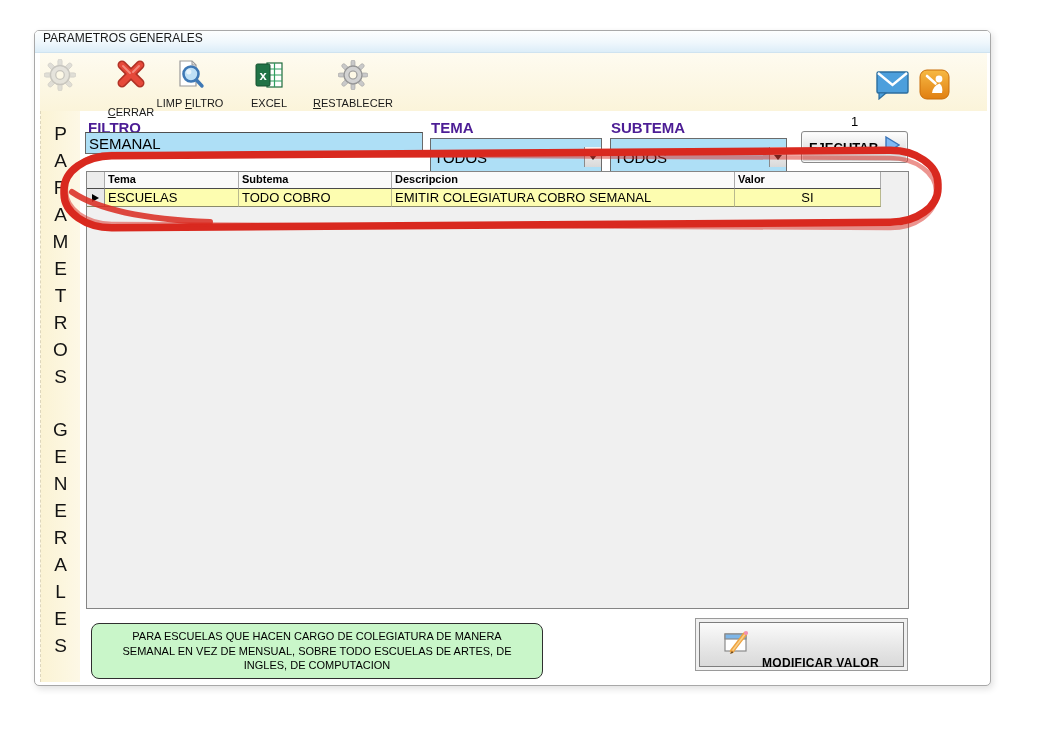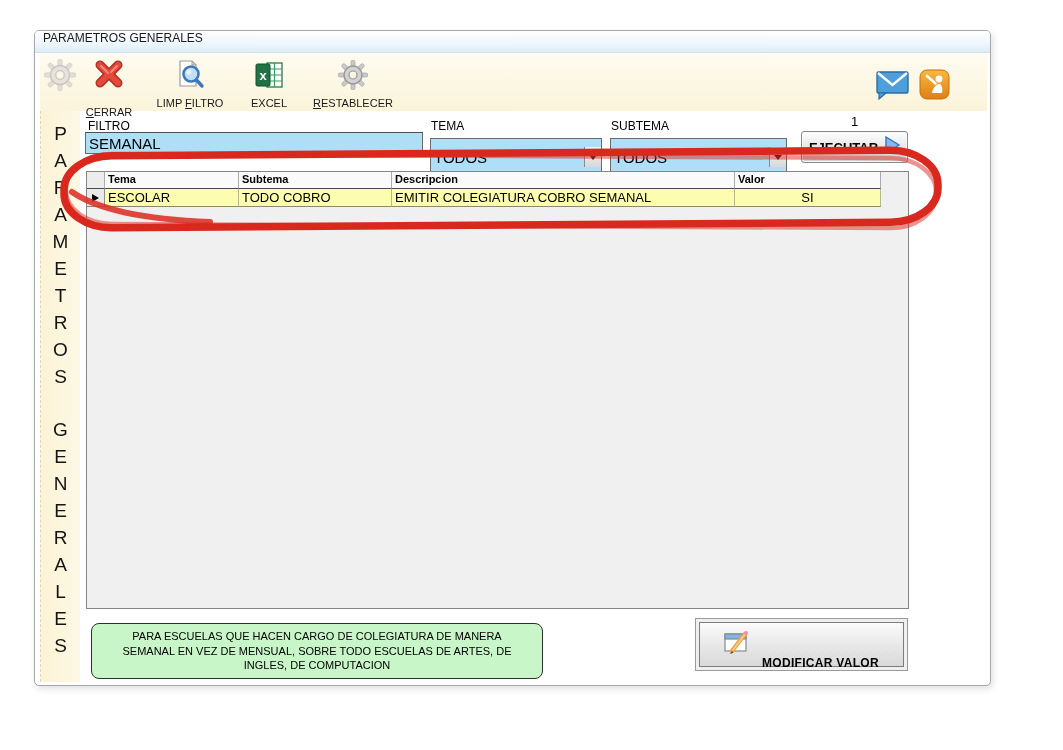--- a/index.html
+++ b/index.html
@@ -30,21 +30,21 @@
             align-items:center; justify-content:space-between; cursor:default; }
   .tb-btn .lbl { font-size:11px; color:#1a1a1a; white-space:nowrap; }
   .accel { text-decoration:underline; }
   .icon-box { width:32px; height:32px; display:flex; align-items:center; justify-content:center; }
 
   .disabled-gear { position:absolute; left:9px; top:28px; width:32px; height:32px; opacity:.55; }
 
   .hdr-icons { position:absolute; right:40px; top:37px; display:flex; gap:8px; align-items:center; }
 
   
-  .fld-label { position:absolute; font-size:12px; font-weight:normal; color:#000000; }
+  .fld-label { position:absolute; font-size:15px; font-weight:bold; color:#4c1d95; }
   .text-field { position:absolute; height:22px; background:#aedff6; border:1px solid #6b6b6b;
                 border-top-color:#4f4f4f; font-size:15px; padding:1px 3px; color:#000;
                 display:flex; align-items:center; }
   .combo { position:absolute; height:38px; background:#aedff6; border:1px solid #6b6b6b;
            display:flex; align-items:center; }
   .combo .val { flex:1; font-size:15px; padding-left:3px; color:#000; }
   .combo .dd { width:17px; height:20px; background:linear-gradient(180deg,#f4f4f4,#d9d9d9);
                border-left:1px solid #8a8a8a; display:flex; align-items:center; justify-content:center; }
   .dd-arrow { width:0; height:0; border-left:4px solid transparent; border-right:4px solid transparent;
               border-top:5px solid #1c1c1c; }
@@ -111,21 +111,21 @@
         <rect x="13" y="0" width="4" height="30" rx="2"></rect>
         <rect x="13" y="0" width="4" height="30" rx="2" transform="rotate(45 15 15)"></rect>
         <rect x="13" y="0" width="4" height="30" rx="2" transform="rotate(90 15 15)"></rect>
         <rect x="13" y="0" width="4" height="30" rx="2" transform="rotate(135 15 15)"></rect>
       </g>
       <circle cx="15" cy="15" r="9" fill="#d2d2d2" stroke="#9e9e9e" stroke-width="1.4"></circle>
       <circle cx="15" cy="15" r="4" fill="#fdf8e6" stroke="#9e9e9e" stroke-width="1.2"></circle>
     </svg>
   </div>
 
-  <div class="tb-btn" style="left:42px; width:64px;gap:17px;">
+  <div class="tb-btn" style="left:64px; width:64px;gap:17px;">
     <div class="icon-box">
       <svg width="30" height="30" viewBox="0 0 30 30">
         <g stroke="#b03226" stroke-width="9" stroke-linecap="round">
           <line x1="6" y1="6" x2="24" y2="24"></line>
             <line x1="24" y1="6" x2="6" y2="24"></line>
         </g>
         <g stroke="#e6493a" stroke-width="6" stroke-linecap="round">
           <line x1="6" y1="6" x2="24" y2="24"></line>
             <line x1="24" y1="6" x2="6" y2="24"></line>
         </g>
@@ -267,21 +267,21 @@
       <div class="cell c-sel"></div>
       <div class="cell c-tema">Tema</div>
       <div class="cell c-sub">Subtema</div>
       <div class="cell c-desc">Descripcion</div>
       <div class="cell c-val">Valor</div>
     </div>
     <div class="g-row g-data">
       <div class="cell c-sel">
         <span class="tri-right"></span>
       </div>
-      <div class="cell c-tema">ESCOLAR</div>
+      <div class="cell c-tema">ESCUELAS</div>
       <div class="cell c-sub">TODO COBRO</div>
       <div class="cell c-desc">EMITIR COLEGIATURA COBRO SEMANAL</div>
       <div class="cell c-val">SI</div>
     </div>
   </div>
 
   <div class="note">PARA ESCUELAS QUE HACEN CARGO DE COLEGIATURA DE MANERA SEMANAL EN VEZ DE MENSUAL, SOBRE TODO ESCUELAS DE ARTES, DE INGLES, DE COMPUTACION</div>
 
   <div class="mod-frame">
     <div class="mod-btn">

